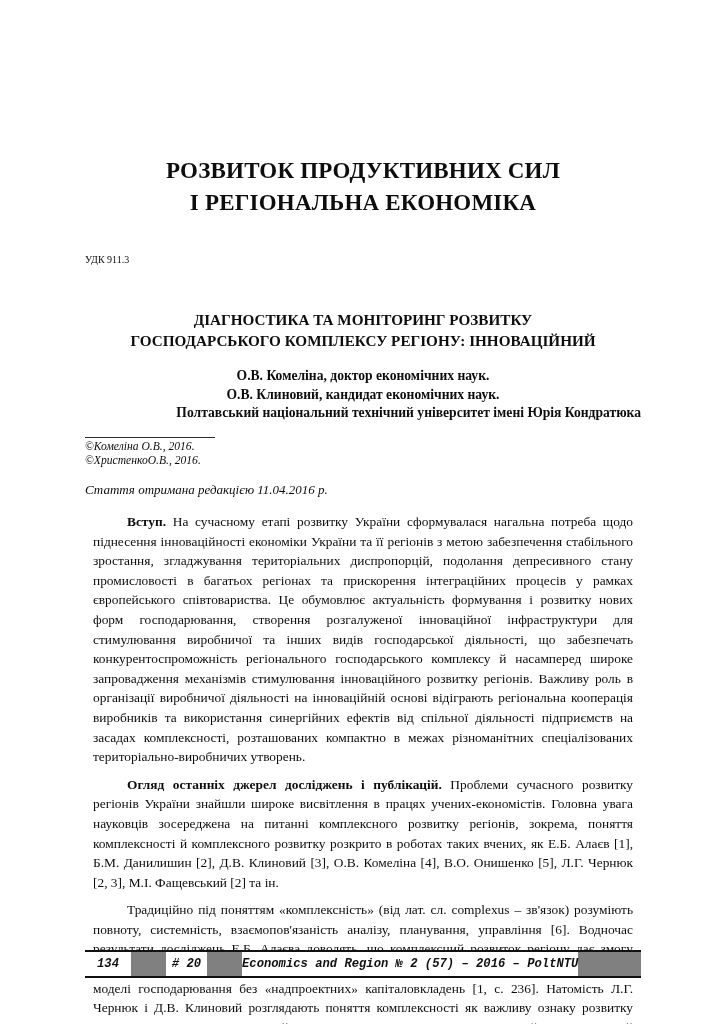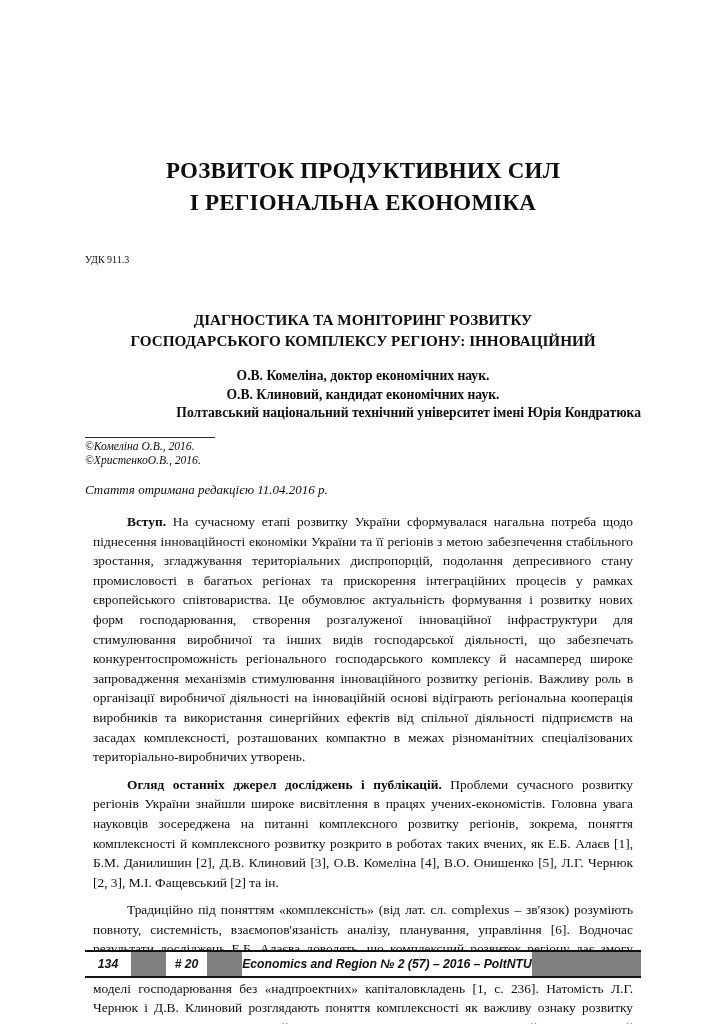--- a/index.html
+++ b/index.html
@@ -108,21 +108,21 @@
     position: absolute;
     left: 85px;
     top: 950px;
     width: 556px;
     height: 24px;
     background: #808080;
     border-top: 2.5px solid #111;
     border-bottom: 2.5px solid #111;
     display: flex;
     align-items: stretch;
-    font-family: Liberation Sans, sans-serif;
+    font-family: Liberation Mono, monospace;
     font-style: italic;
     font-weight: bold;
     font-size: 12.2px;
     color: #111;
     box-sizing: content-box;
   }
   .f-cell {
     background: #ffffff;
     display: flex;
     align-items: center;

